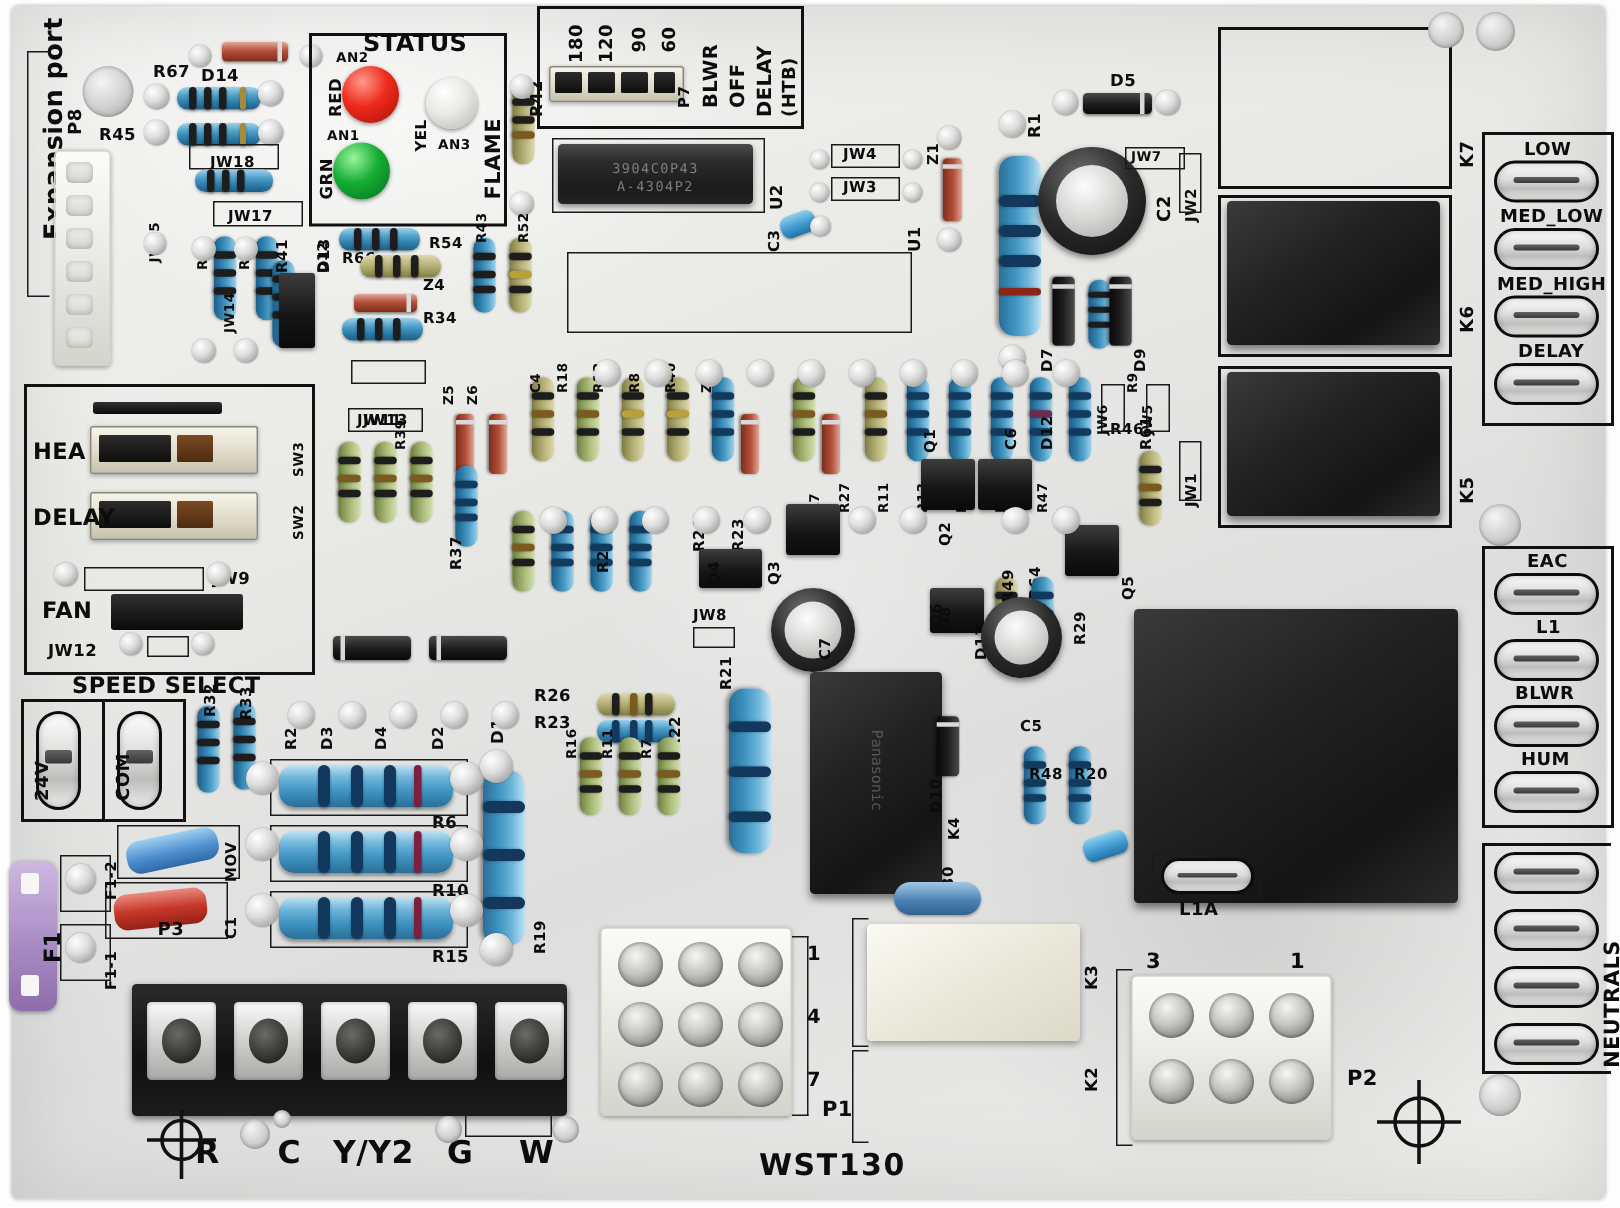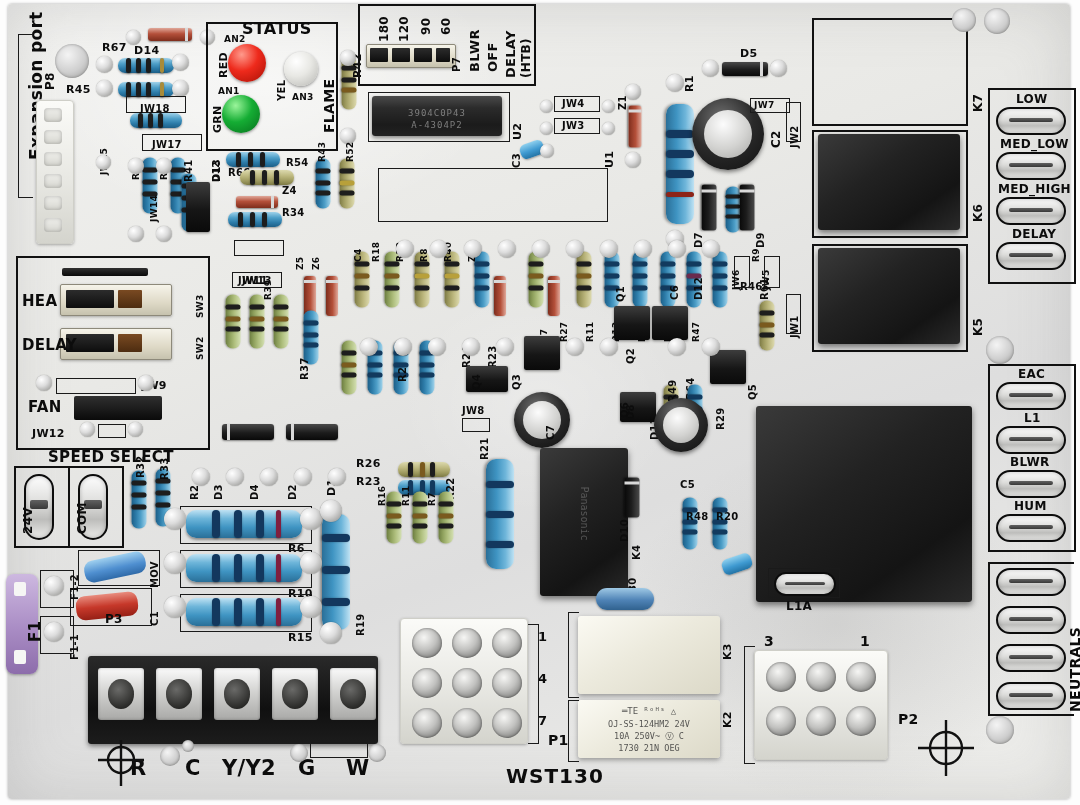--- a/index.html
+++ b/index.html
@@ -830,26 +830,20 @@
   <div class="mpin" style="left:492px;top:708px;width:30px;height:30px;"></div>
   <div class="lbl" style="left:538px;top:630px;font-size:13px;">1</div>
   <div class="lbl" style="left:538px;top:672px;font-size:13px;">4</div>
   <div class="lbl" style="left:538px;top:714px;font-size:13px;">7</div>
   <div class="lbl" style="left:548px;top:733px;font-size:14px;">P1</div>
   <div class="silkthin" style="left:528px;top:624px;width:10px;height:118px;border-left:none;"></div>
 
   <div class="lbl" style="left:506px;top:766px;font-size:20px;letter-spacing:1px;">WST130</div>
 
   <div class="relay white" style="left:578px;top:616px;width:142px;height:78px;"></div>
-  <div class="relay white" style="left:578px;top:700px;width:142px;height:58px;">
-    <div class="rtxt" style="top:6px;font-size:9px;">═TE ᴿᵒᴴˢ  △</div>
-    <div class="rtxt" style="top:19px;font-size:8.5px;">OJ-SS-124HM2   24V</div>
-    <div class="rtxt" style="top:31px;font-size:8.5px;">10A 250V~   Ⓥ     C</div>
-    <div class="rtxt" style="top:43px;font-size:8.5px;">1730 21N OEG</div>
-    </div>
   <div class="lbl vert" style="left:722px;top:660px;font-size:11px;">K3</div>
   <div class="lbl vert" style="left:722px;top:728px;font-size:11px;">K2</div>
   <div class="silkthin" style="left:568px;top:612px;width:10px;height:84px;border-right:none;"></div>
   <div class="silkthin" style="left:568px;top:700px;width:10px;height:60px;border-right:none;"></div>
 
   <div class="mcap" style="left:596px;top:588px;width:58px;height:22px;border-radius:11px;background:linear-gradient(180deg,#9fc9e5,#4f83b6 55%,#30628f);"></div>
 
   <div class="molex" style="left:754px;top:650px;width:132px;height:108px;"></div>
   <div class="mpin" style="left:766px;top:662px;width:30px;height:30px;"></div>
   <div class="mpin" style="left:806px;top:662px;width:30px;height:30px;"></div>

